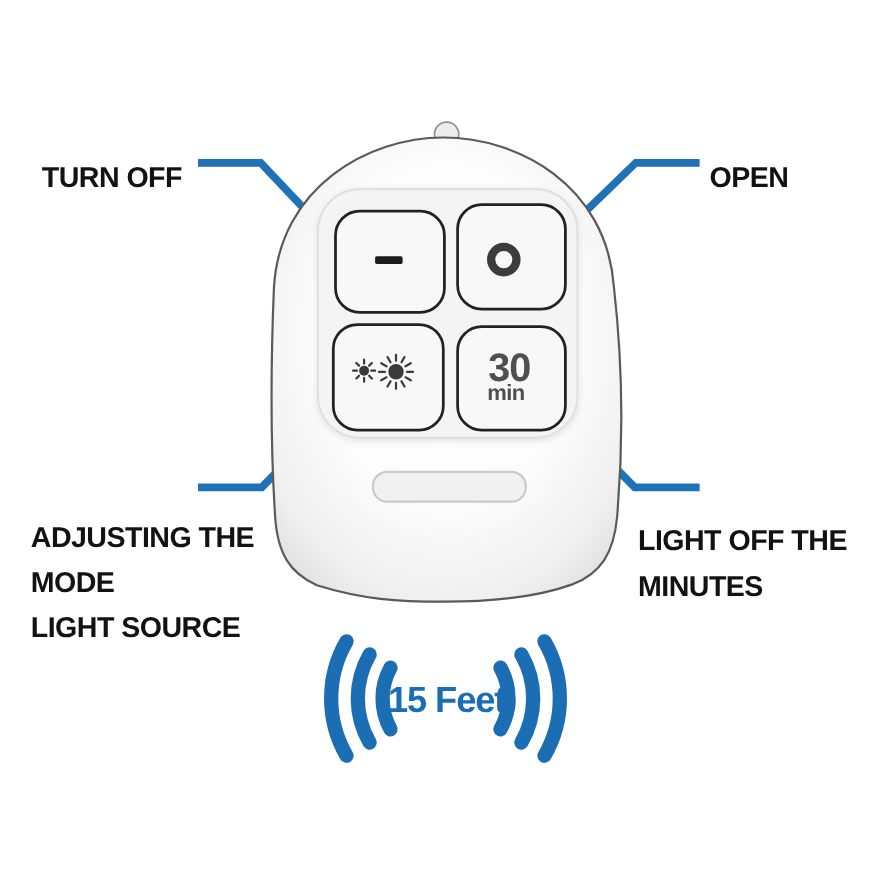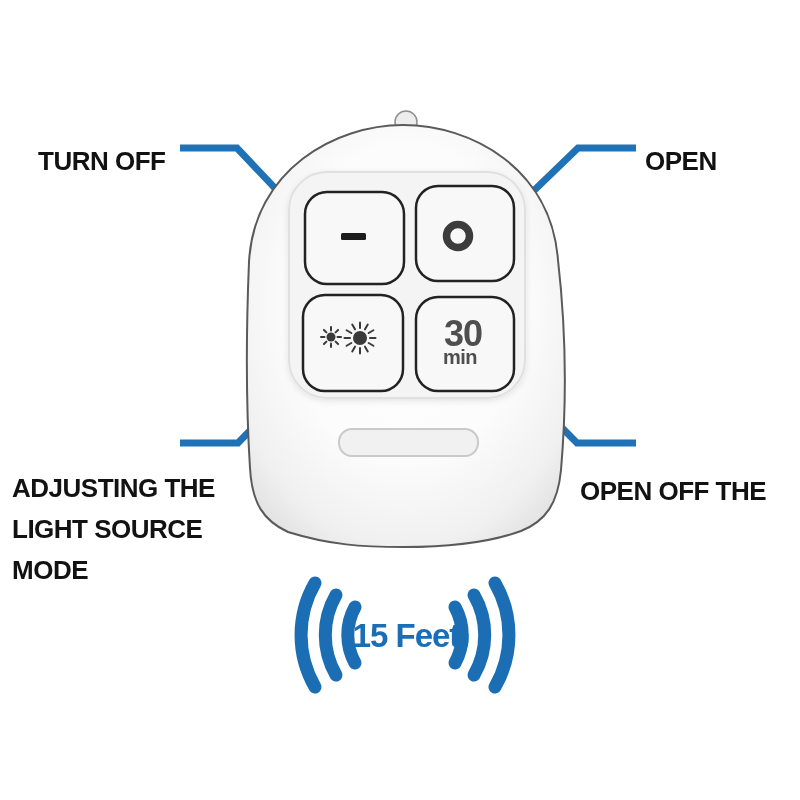--- a/index.html
+++ b/index.html
@@ -129,23 +129,24 @@
         <path class="signal-arc arc-big" d="M 455 607 A 58 58 0 0 1 455 663"></path>
       </g>
       <text x="406" y="647" text-anchor="middle" class="range-text">(15 Feet)</text>
     </g>
   </svg>
 
   <div class="callout-label" style="left:38px;top:130px">TURN OFF</div>
 
   <div class="callout-label" style="left:645px;top:130px">OPEN</div>
 
-  <div class="callout-label block" style="left:12px;top:452px">
+  <div class="callout-label block" style="left:28px;top:452px">
     <div>ADJUSTING THE</div>
+    <div>MODE</div>
     <div>LIGHT SOURCE</div>
-    <div>MODE</div>
   </div>
 
   <div class="callout-label block wide" style="left:580px;top:454px">
-    <div>OPEN OFF THE</div>
+    <div>LIGHT OFF THE</div>
+    <div>MINUTES</div>
   </div>
 
 </div>
 
 </body></html>

